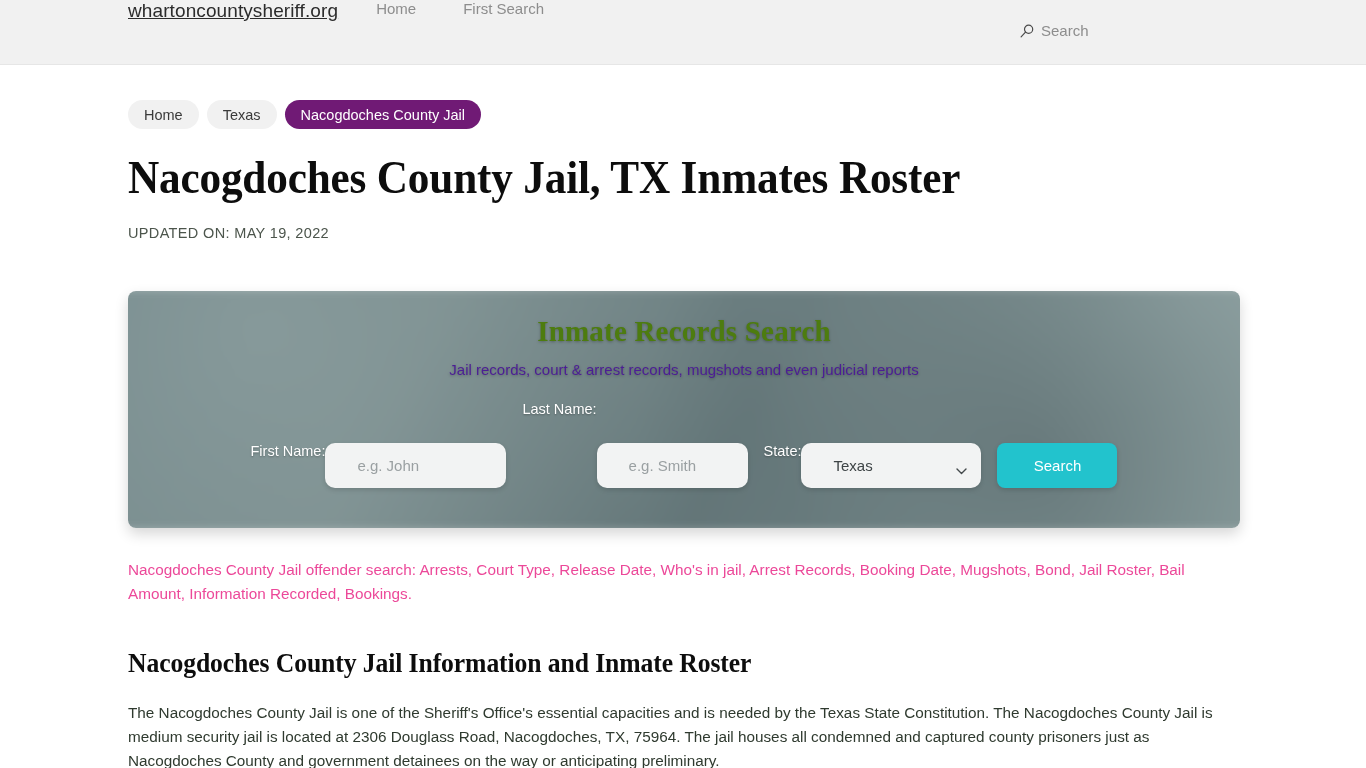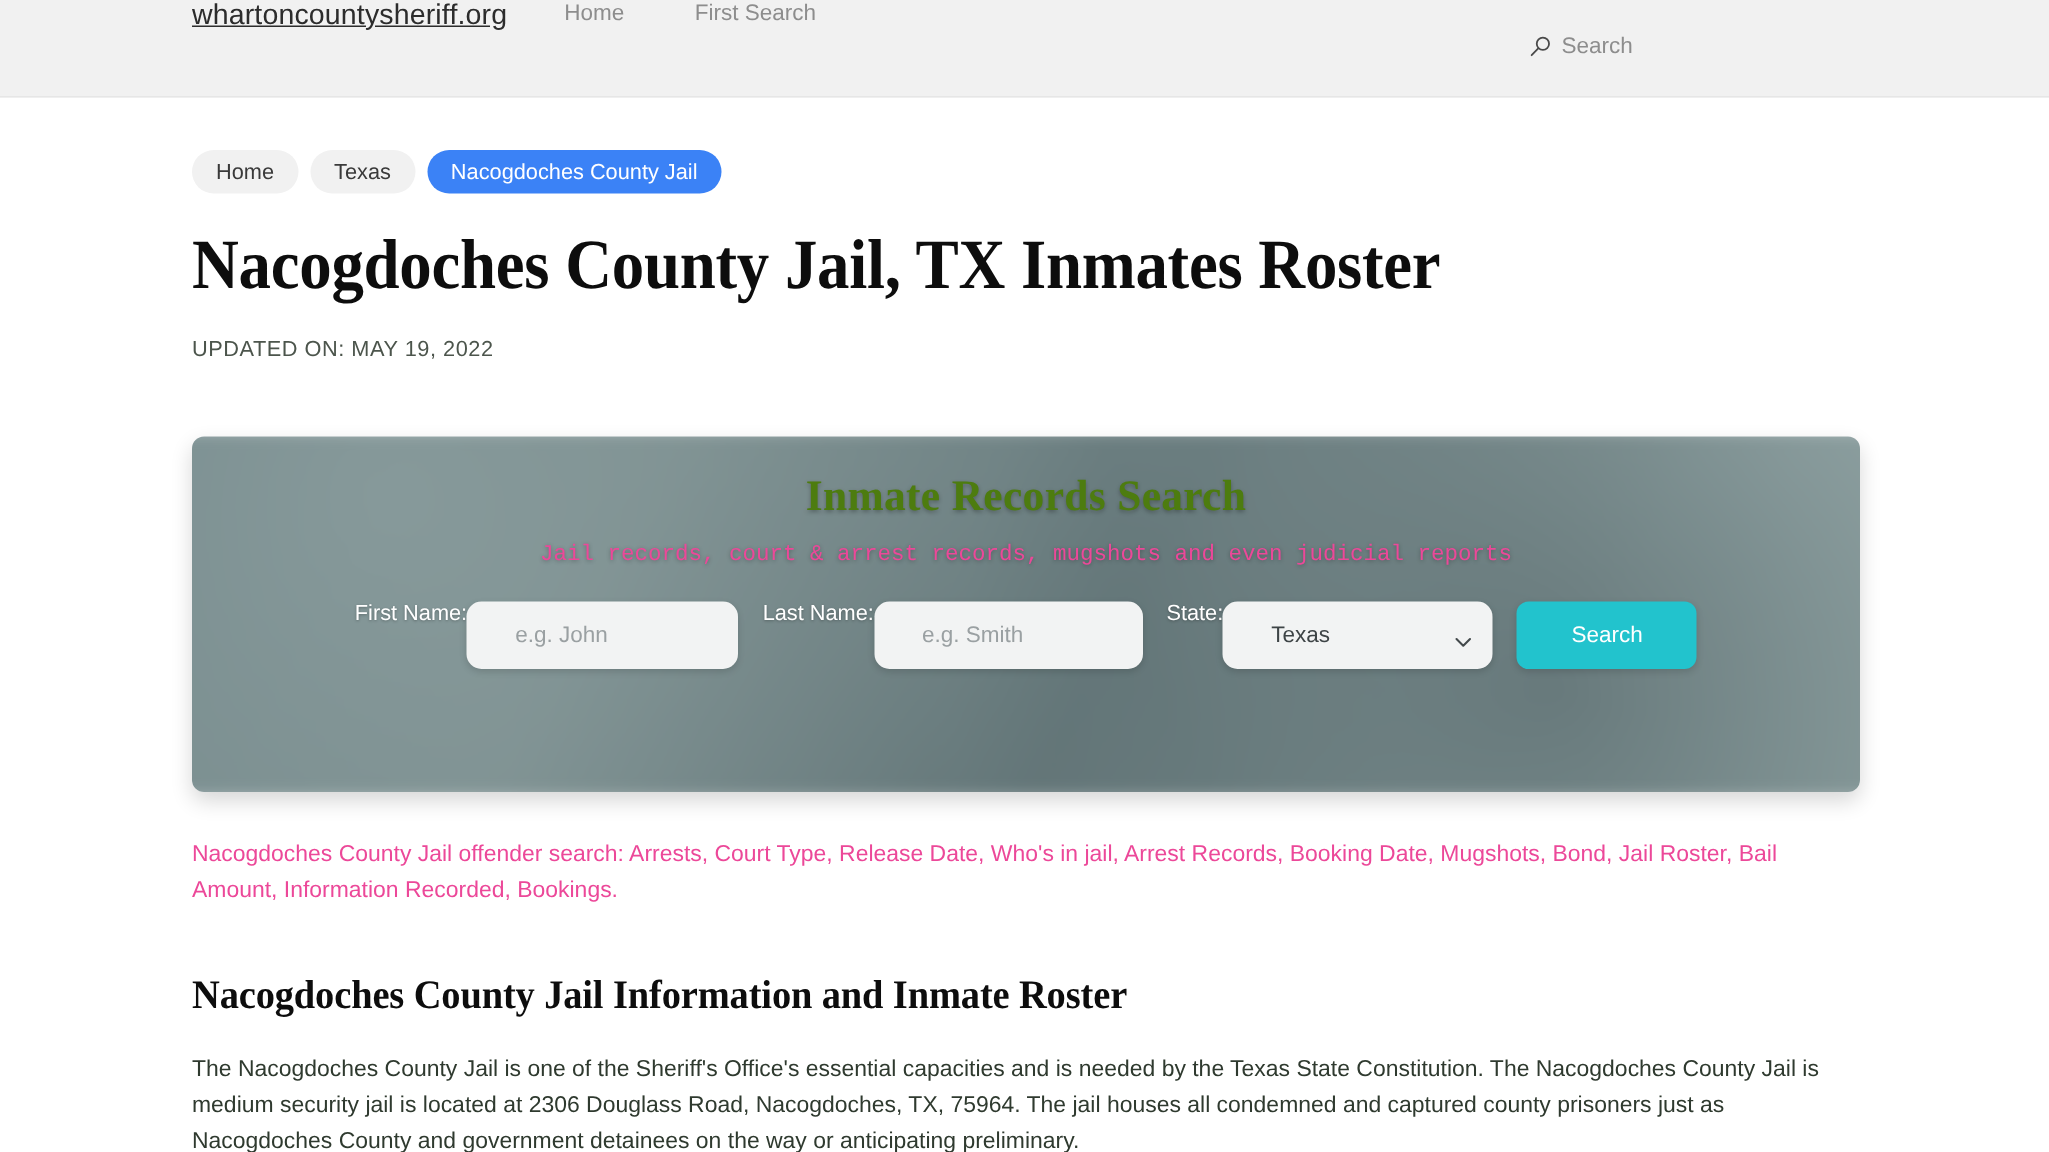--- a/index.html
+++ b/index.html
@@ -75,21 +75,21 @@
     height: 29px;
     padding: 0 16px;
     border-radius: 15px;
     background: #f1f1f1;
     color: #3a3a3a;
     font-size: 14.5px;
     white-space: nowrap;
     text-decoration: none;
   }
   .crumb.active {
-    background: #3b82f6;
+    background: #701a75;
     color: #ffffff;
   }
 
   
   h1.page-title {
     margin: 24px 0 0 0;
     font-family: "Liberation Serif", serif;
     font-weight: 700;
     font-size: 47px;
     line-height: 1.06;
@@ -140,23 +140,22 @@
     font-family: "Liberation Serif", serif;
     font-weight: 700;
     font-size: 29px;
     color: #4d7c0f;
     letter-spacing: .2px;
     text-shadow: 0 1px 3px rgba(0,0,0,.28);
   }
   .widget-sub {
     margin-top: 13px;
     font-size: 15px;
-    color: #ec4899;
+    color: #4c1d95;
     text-shadow: 0 1px 3px rgba(0,0,0,.3);
-    font-family: Liberation Mono, monospace;
   }
   .form-row {
     margin-top: 23px;
     display: flex;
     align-items: flex-end;
     gap: 16px;
   }
   .field { display: flex; flex-direction: row; }
   .field-label {
     font-size: 14.5px;
@@ -172,21 +171,21 @@
     border-radius: 10px;
     background: #f2f3f3;
     font-family: "Liberation Sans", sans-serif;
     font-size: 15px;
     color: #3e4446;
     padding: 0 32px;
     box-shadow: 0 2px 5px rgba(0,0,0,.14);
   }
   .field input::placeholder { color: #9aa0a2; }
   .field.first input { width: 181px; }
-  .field.last  input { width: 179px; }
+  .field.last  input { width: 151px; margin-top: 42px; }
   .select-wrap { position: relative; }
   .field select {
     width: 180px;
     appearance: none;
     -webkit-appearance: none;
     padding-right: 34px;
   }
   .chevron {
     position: absolute;
     right: 14px;

